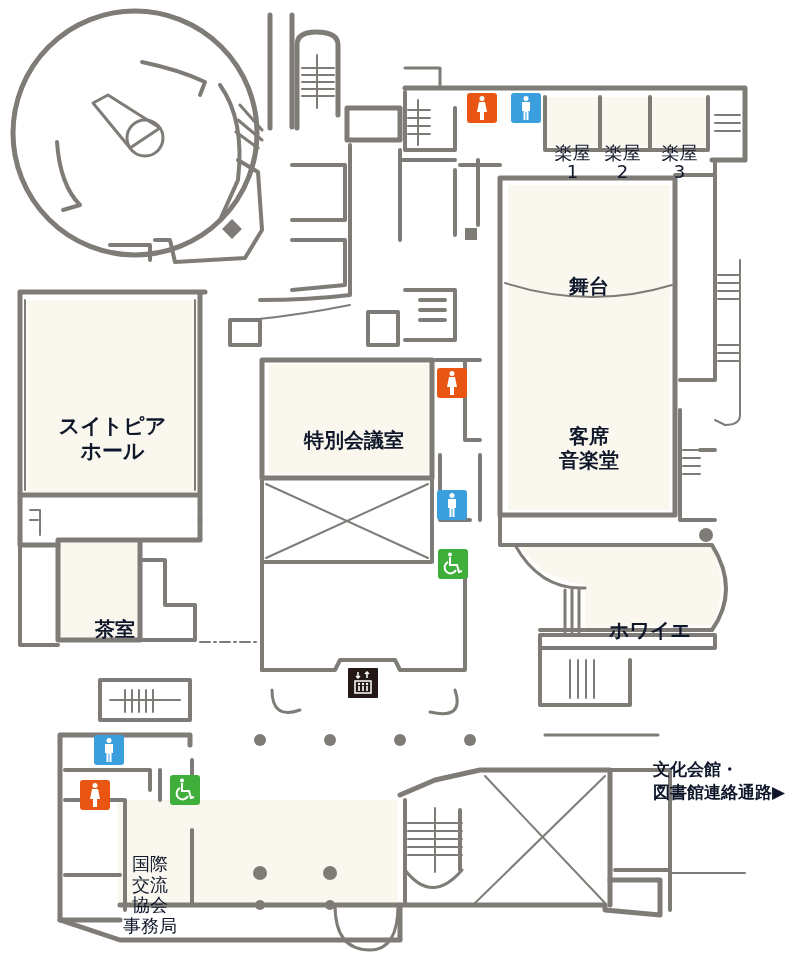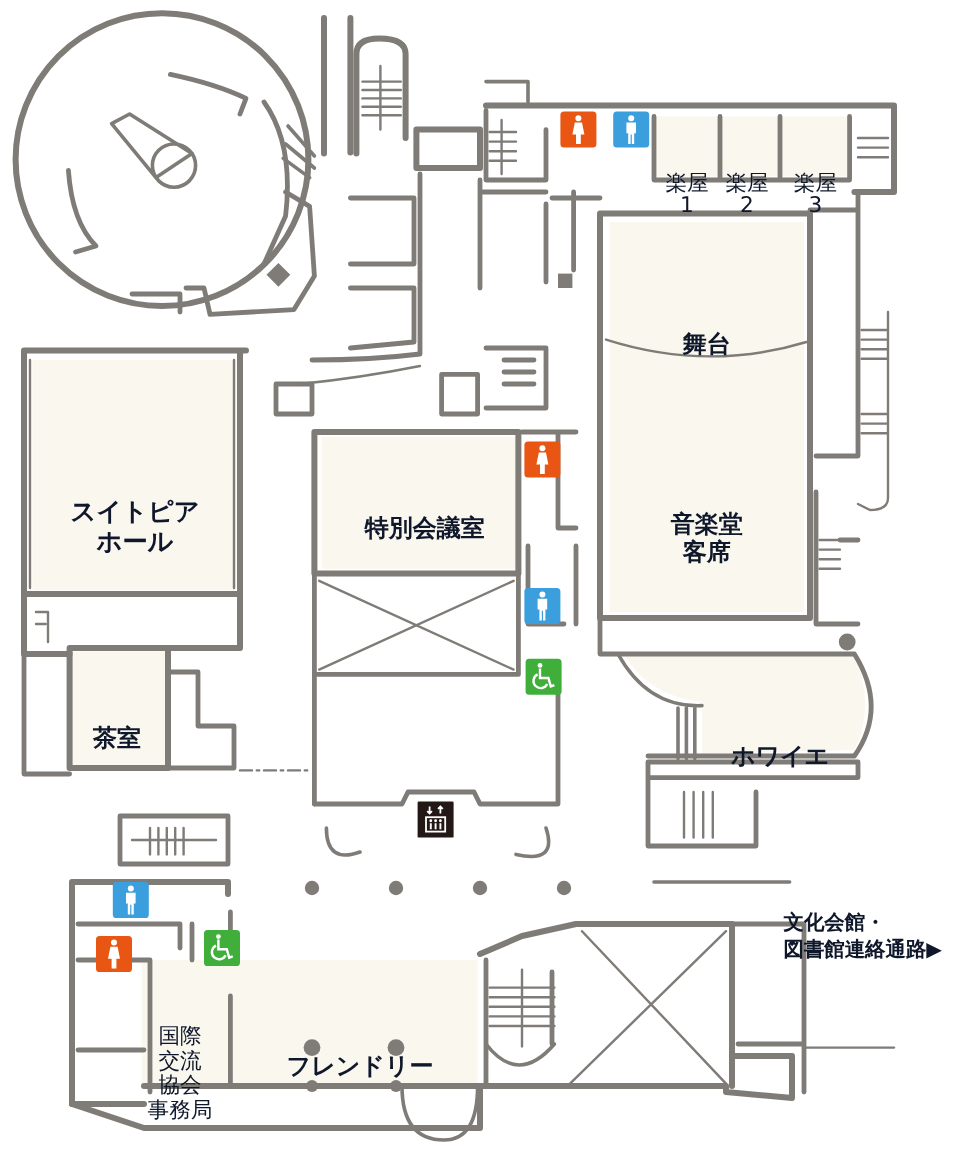--- a/index.html
+++ b/index.html
@@ -121,50 +121,49 @@
   <path class="w w3" d="M405 870 Q432 905 462 870"></path>
   <path class="w w2" d="M485 776 L605 903 M605 776 L475 903"></path>
   <path class="w w4" d="M610 770 L670 770 L670 910 M615 870 L670 870"></path>
   <path class="w w2" d="M670 873 L745 873"></path>
 </svg>
 
 <div class="lbl lbl-lg" style="left:40px; top:370px; width:145px;">
   <div>スイトピア</div>
   <div>ホール</div>
 </div>
-<div class="lbl lbl-md" style="left:60px; top:559px; width:75px;">
+<div class="lbl lbl-md" style="left:60px; top:573px; width:75px;text-align:right;">
   <div>茶室</div>
 </div>
 <div class="lbl lbl-md" style="left:268px; top:384px; width:172px;">
   <div>特別会議室</div>
 </div>
 <div class="lbl lbl-md" style="left:508px; top:230px; width:162px;">
   <div>舞台</div>
 </div>
 <div class="lbl lbl-md" style="left:508px; top:380px; width:162px;">
+  <div>客席</div>
   <div>音楽堂</div>
-  <div>客席</div>
 </div>
 <div class="lbl lbl-md" style="left:590px; top:574px; width:120px;">
   <div>ホワイエ</div>
 </div>
 <div class="lbl lbl-sm" style="left:545px; top:100px; width:55px;">
   <div>楽屋</div>
   <div>1</div>
 </div>
 <div class="lbl lbl-sm" style="left:595px; top:100px; width:55px;">
   <div>楽屋</div>
   <div>2</div>
 </div>
 <div class="lbl lbl-sm" style="left:652px; top:100px; width:55px;">
   <div>楽屋</div>
   <div>3</div>
 </div>
 <div class="lbl lbl-md" style="left:200px; top:832px; width:200px;">
-  <div>フレンドリー</div>
 </div>
 <div class="lbl lbl-sm" style="left:118px; top:810px; width:64px; line-height:1.15; font-size:18px;">
   <div>国際</div>
   <div>交流</div>
   <div>協会</div>
   <div>事務局</div>
 </div>
 
 <div class="lbl lbl-link" style="right:10px; top:714px;">
   <div style="padding-right:22px;">文化会館・</div>

